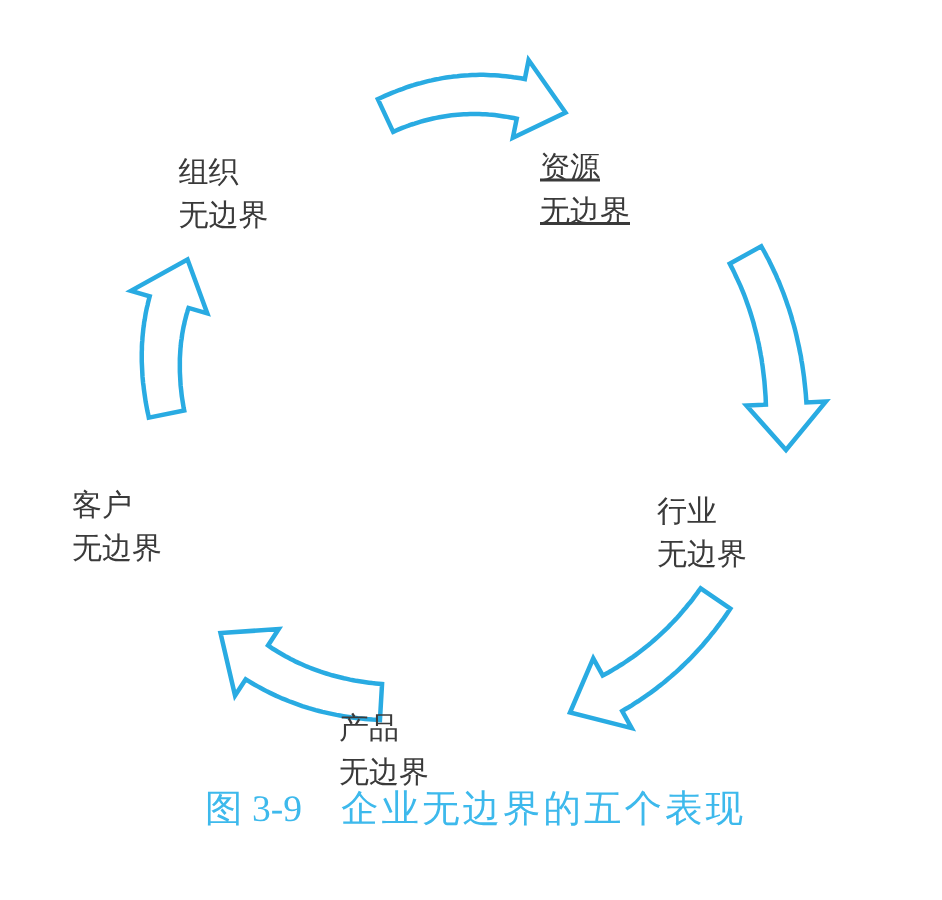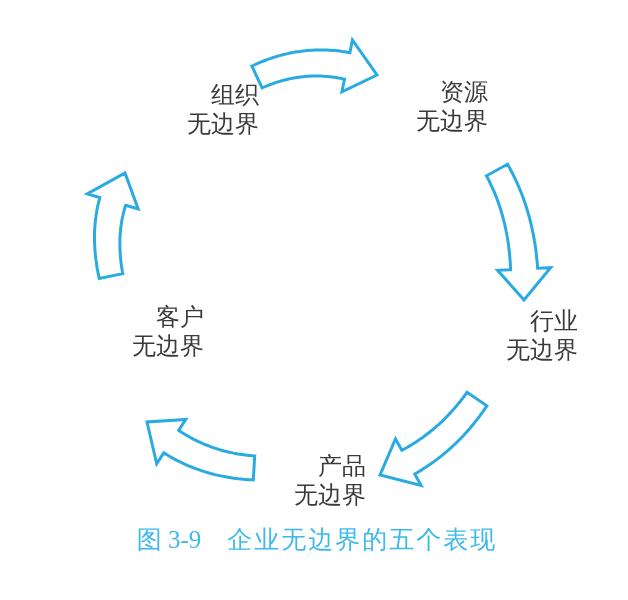--- a/index.html
+++ b/index.html
@@ -26,31 +26,32 @@
     stroke: var(--arrow, #29abe2);
     stroke-width: 3;
     stroke-linejoin: miter;
     stroke-miterlimit: 14;
   }
   .node {
     position: absolute;
     width: 140px;
     display: flex;
     flex-direction: column;
-    align-items: flex-end;
-    font-size: 24px;
+    align-items: flex-start;
+    font-size: 20px;
     line-height: 29px;
     color: var(--text, #3a3a3a);
     white-space: nowrap;
+    margin-top: 20px;
   }
   .node-organization { left: 119px; top: 81px; }
-  .node-resources    { left: 348px; top: 78px; }
+  .node-resources    { left: 360px; top: 78px; text-decoration: underline; }
   .node-industry     { left: 438px; top: 307px; }
   .node-product      { left: 226px; top: 452px; }
-  .node-customer     { left: 64px;  top: 303px; }
+  .node-customer     { left: 48px;  top: 303px; }
   .caption {
     position: absolute;
     left: 0; top: 525px;
     width: 628px;
     text-align: center;
     font-size: 25px;
     line-height: 30px;
     color: var(--caption, #3db9ec);
     padding-left: 6px;
     box-sizing: border-box;

